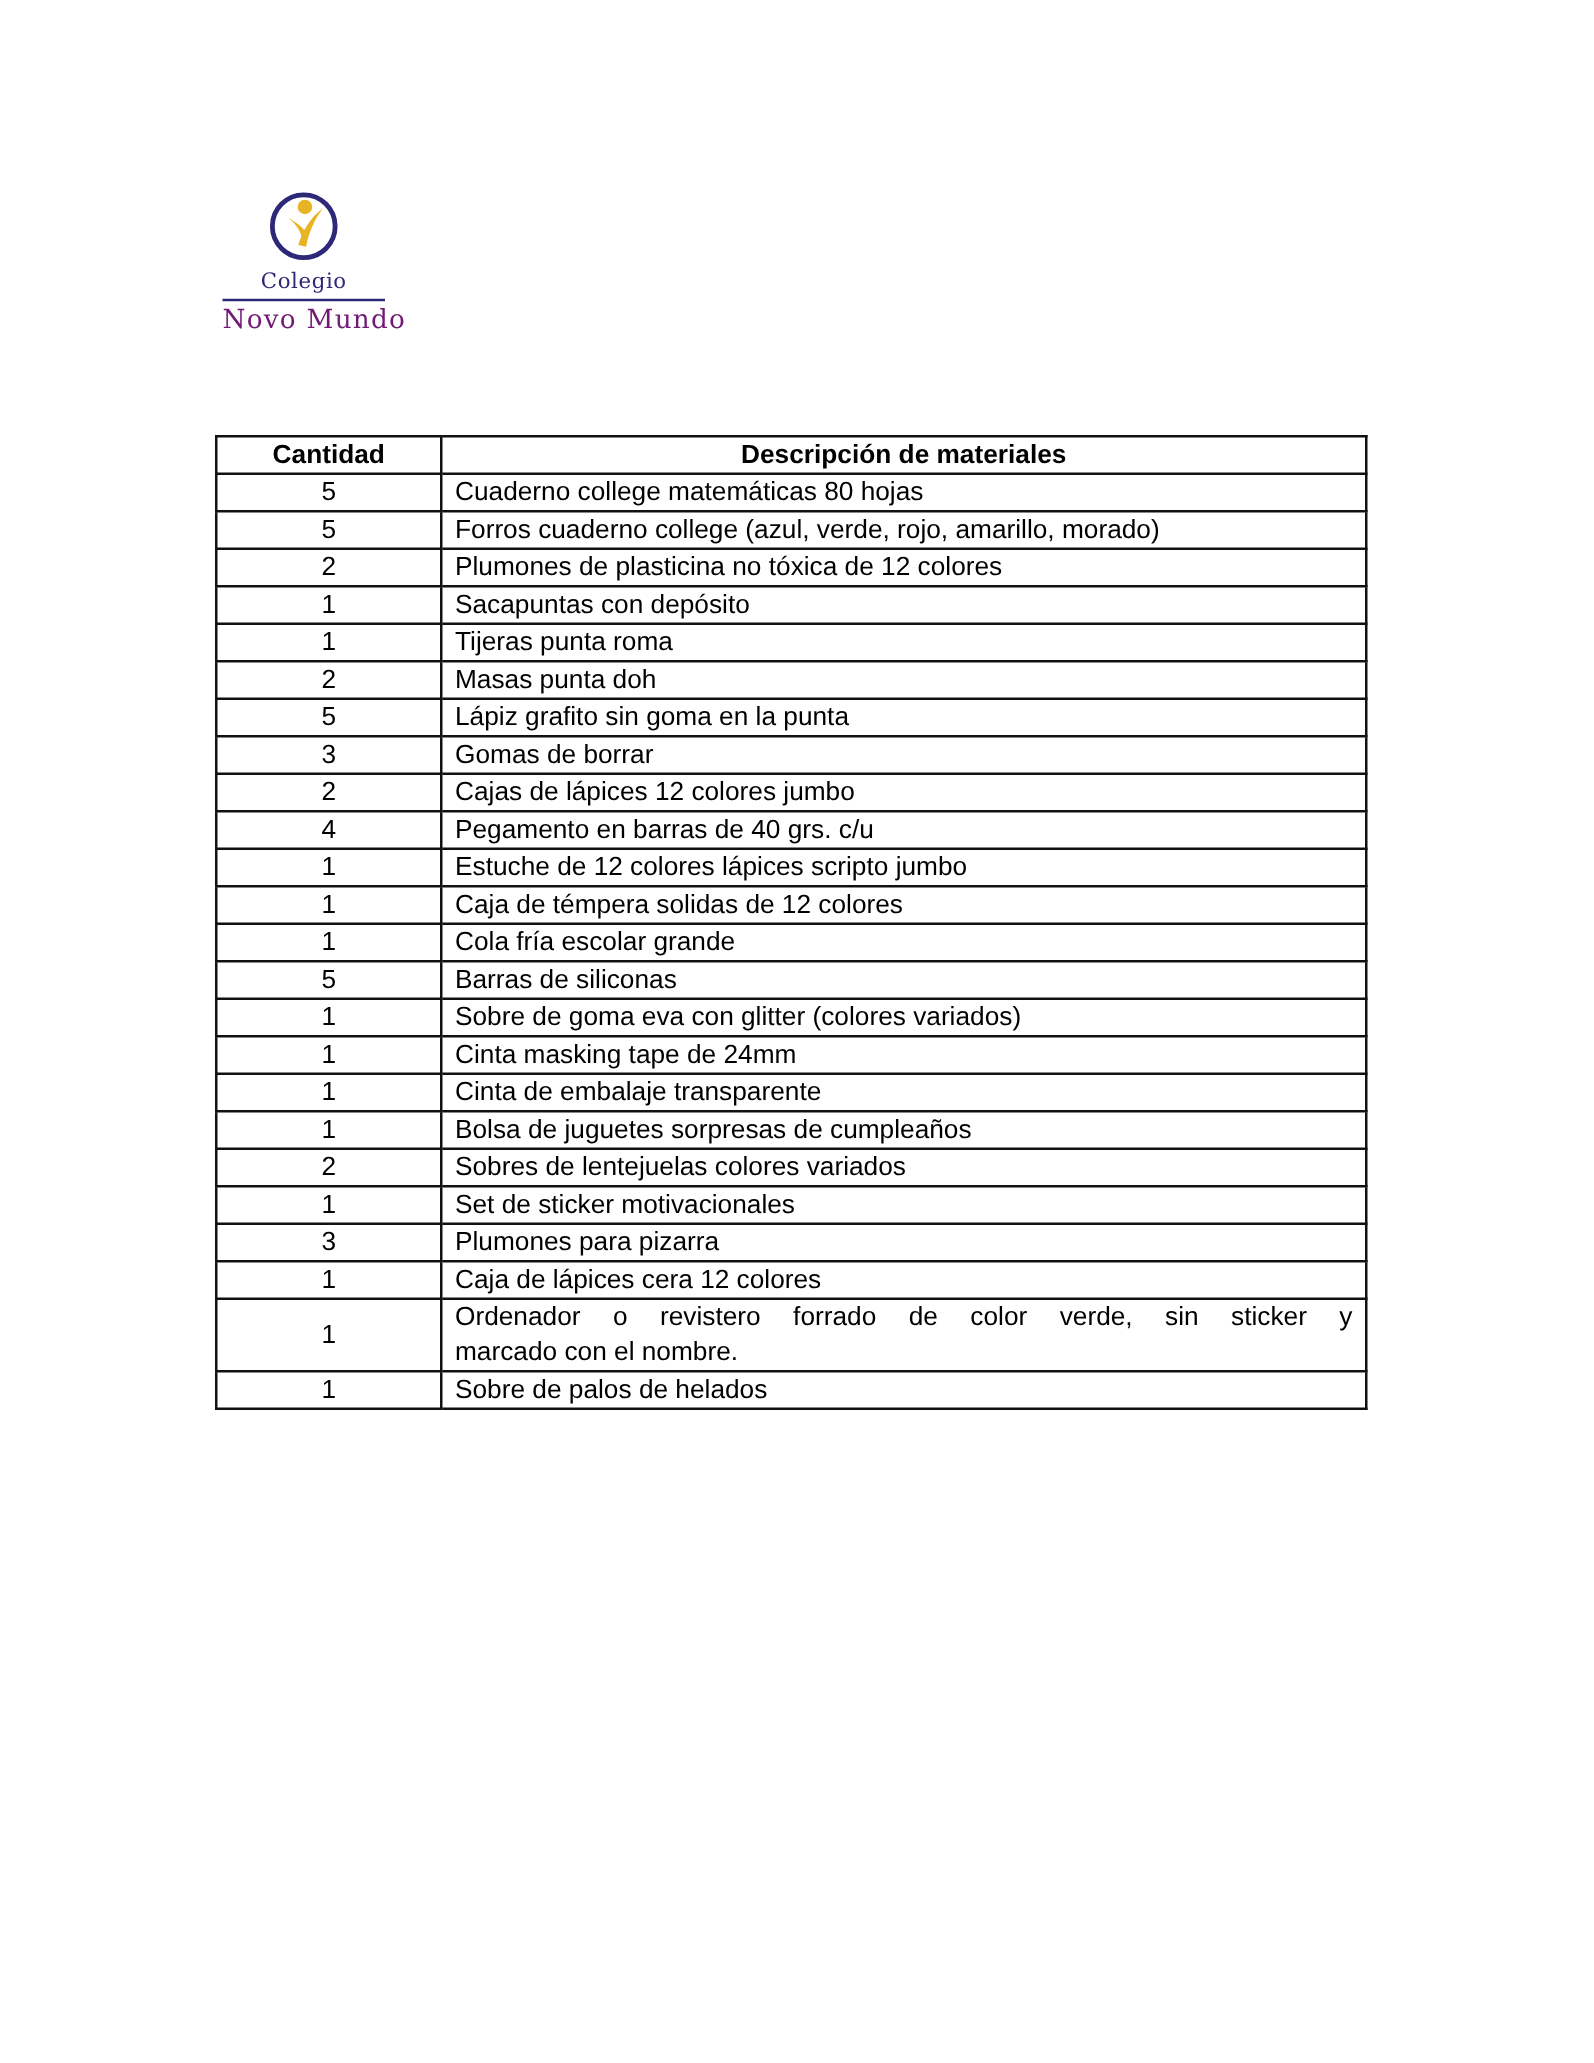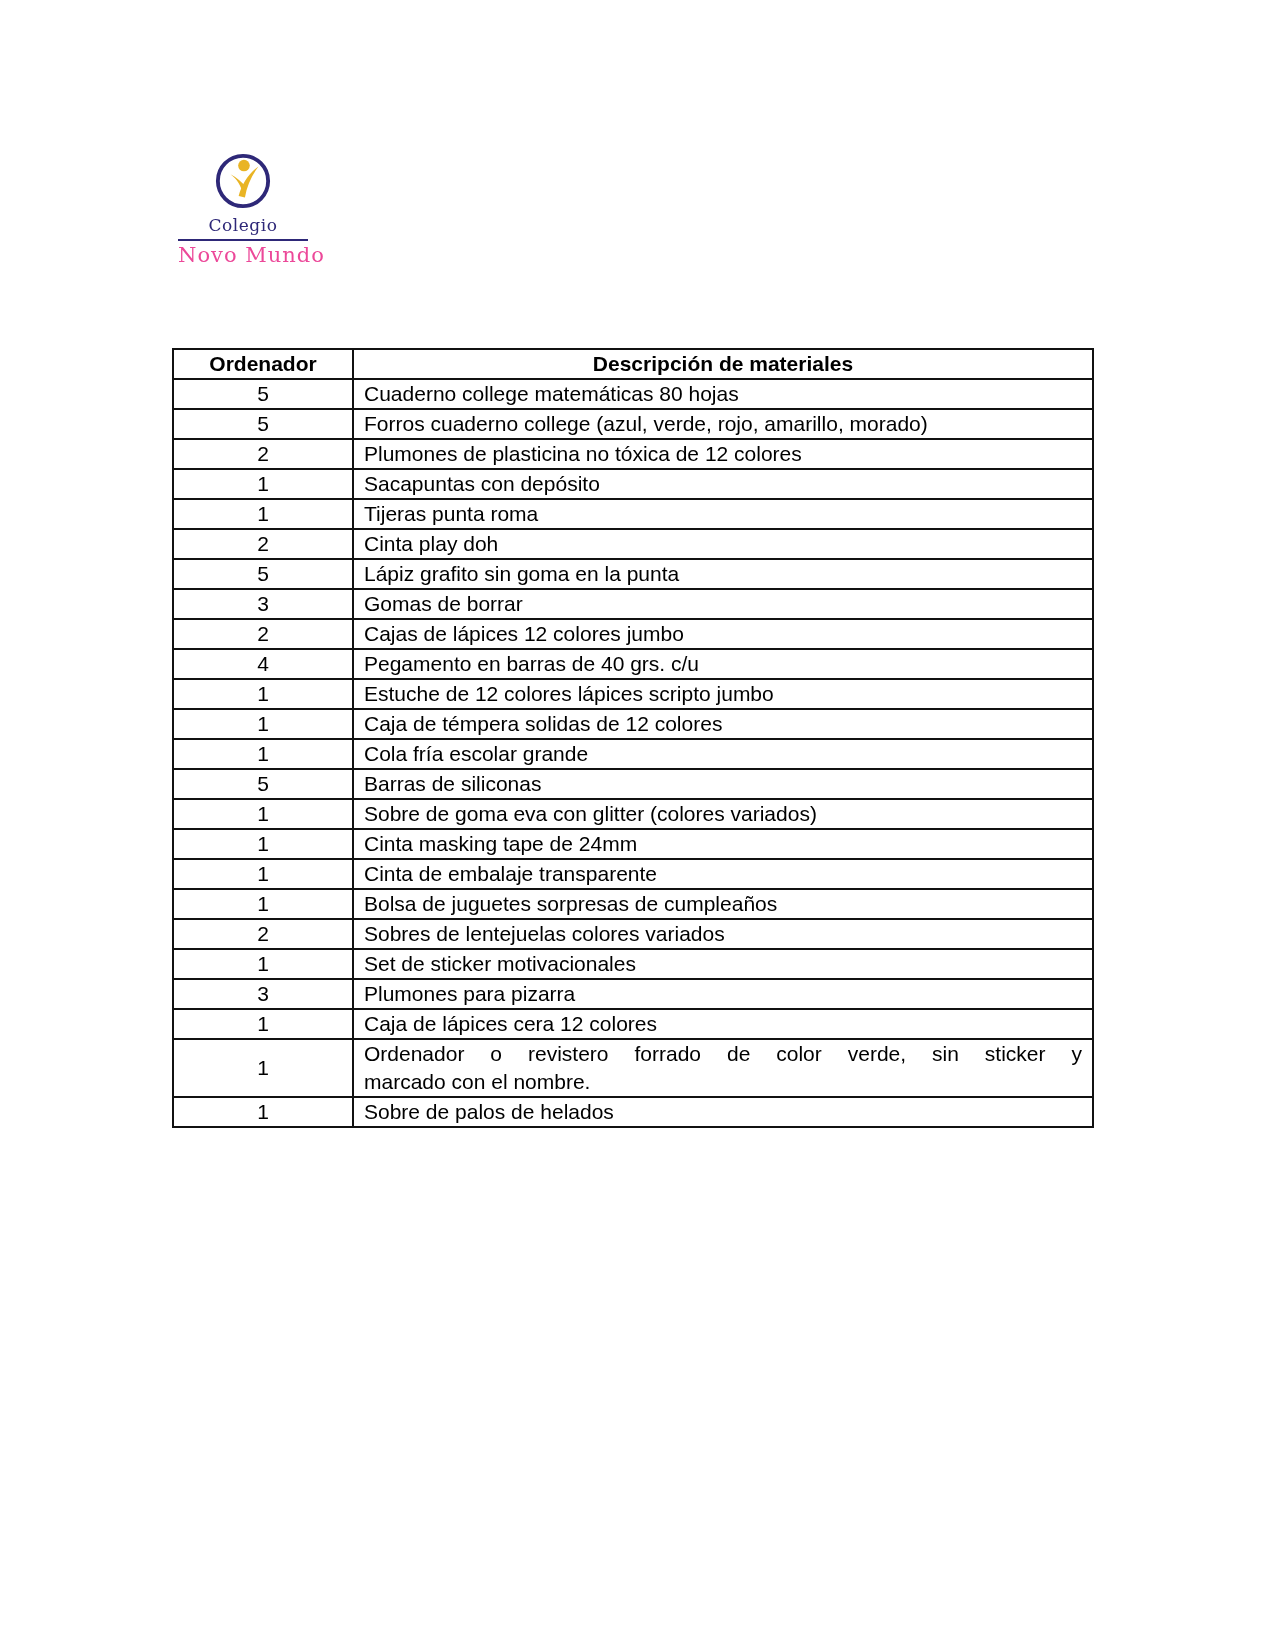--- a/index.html
+++ b/index.html
@@ -31,21 +31,21 @@
     letter-spacing: 0.5px;
   }
   .logo-divider {
     border: none;
     border-top: 2px solid #2e2878;
     margin: 4px 0 2px 0;
   }
   .logo-name {
     font-family: "DejaVu Serif", serif;
     font-size: 21px;
-    color: #ec4899;
+    color: #701a75;
     letter-spacing: 1px;
     white-space: nowrap;
   }
 
   
   .doc-title {
     position: absolute;
     left: 172px;
     top: 292px;
     width: 880px;
@@ -102,21 +102,21 @@
   </div>
 
 
   <table class="supplies">
     <colgroup>
       <col class="qty-col">
       <col class="desc-col">
     </colgroup>
     <thead>
       <tr>
-        <th>Ordenador</th>
+        <th>Cantidad</th>
         <th>Descripción de materiales</th>
       </tr>
     </thead>
     <tbody>
         <tr>
           <td class="qty">5</td>
           <td class="desc"><span>Cuaderno college matemáticas 80 hojas</span></td>
         </tr>
         <tr>
           <td class="qty">5</td>
@@ -129,21 +129,21 @@
         <tr>
           <td class="qty">1</td>
           <td class="desc"><span>Sacapuntas con depósito</span></td>
         </tr>
         <tr>
           <td class="qty">1</td>
           <td class="desc"><span>Tijeras punta roma</span></td>
         </tr>
         <tr>
           <td class="qty">2</td>
-          <td class="desc"><span>Cinta play doh</span></td>
+          <td class="desc"><span>Masas punta doh</span></td>
         </tr>
         <tr>
           <td class="qty">5</td>
           <td class="desc"><span>Lápiz grafito sin goma en la punta</span></td>
         </tr>
         <tr>
           <td class="qty">3</td>
           <td class="desc"><span>Gomas de borrar</span></td>
         </tr>
         <tr>

